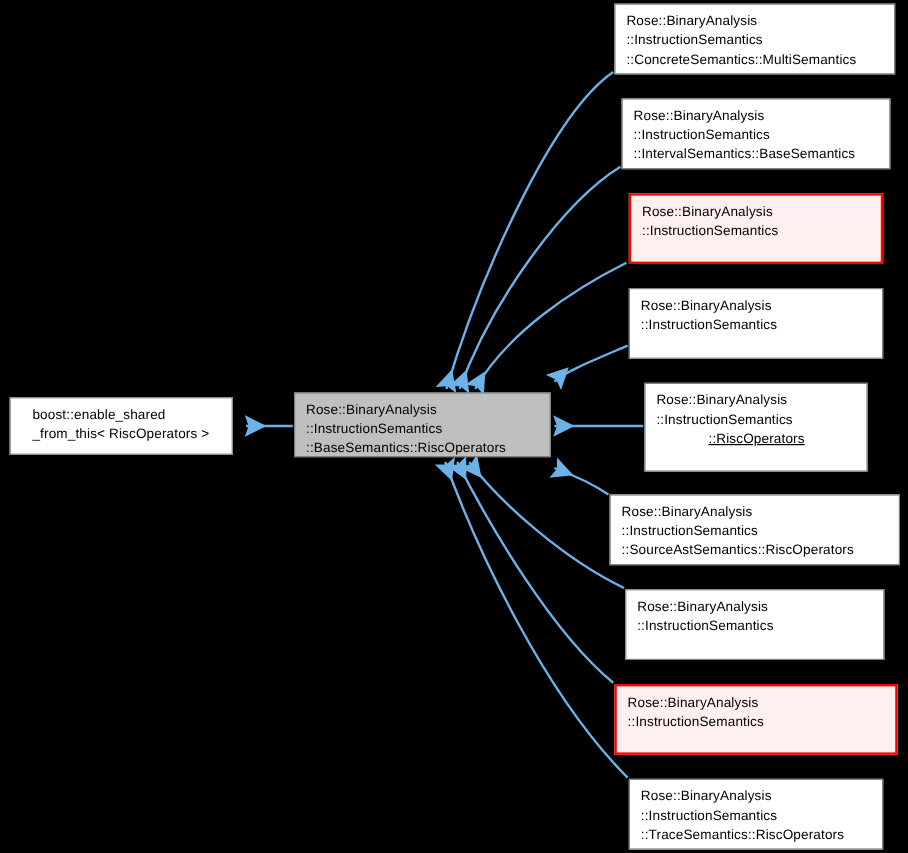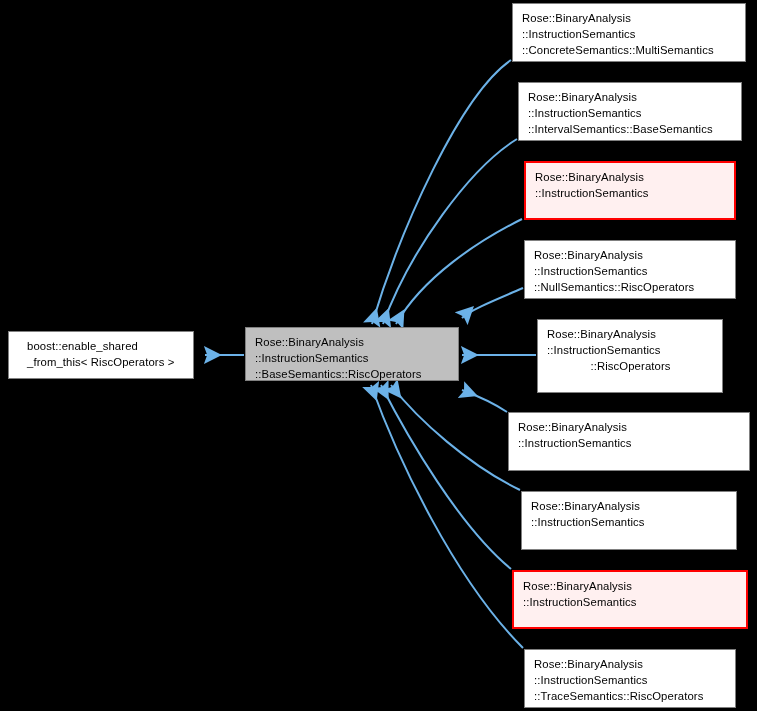--- a/index.html
+++ b/index.html
@@ -41,20 +41,21 @@
   }
   .node.highlight {
     background: #fff0f0;
     border: 2px solid #ff0000;
   }
   .node .line {
     display: block;
   }
   .node .line.center {
     text-align: center;
+    text-decoration: underline;
   }
 </style>
 </head>
 <body>
 
 <div id="diagram">
 
   <svg id="edge-layer" viewBox="0 0 757 711" width="757" height="711" xmlns="http://www.w3.org/2000/svg">
     <defs>
       <marker id="ah" viewBox="0 0 10 10" refX="9.4" refY="5" markerWidth="9" markerHeight="9" orient="auto-start-reverse">
@@ -85,21 +86,21 @@
       <path d="M 523 648 C 455 580, 398 460, 371 385" marker-end="url(#ah)"></path>
     </g>
   </svg>
 
   <div id="node-layer">
       <div class="node" style="left: 8px; top: 331px; width: 186px; height: 48px; padding-left: 18px;"><span class="line">boost::enable_shared</span><span class="line">_from_this&lt; RiscOperators &gt;</span></div>
       <div class="node base" style="left: 245px; top: 327px; width: 214px; height: 54px;"><span class="line">Rose::BinaryAnalysis</span><span class="line">::InstructionSemantics</span><span class="line">::BaseSemantics::RiscOperators</span></div>
       <div class="node" style="left: 512px; top: 3px; width: 234px; height: 59px;"><span class="line">Rose::BinaryAnalysis</span><span class="line">::InstructionSemantics</span><span class="line">::ConcreteSemantics::MultiSemantics</span></div>
       <div class="node" style="left: 518px; top: 82px; width: 224px; height: 59px;"><span class="line">Rose::BinaryAnalysis</span><span class="line">::InstructionSemantics</span><span class="line">::IntervalSemantics::BaseSemantics</span></div>
       <div class="node highlight" style="left: 524px; top: 161px; width: 212px; height: 59px;"><span class="line">Rose::BinaryAnalysis</span><span class="line">::InstructionSemantics</span></div>
-      <div class="node" style="left: 524px; top: 240px; width: 212px; height: 59px;"><span class="line">Rose::BinaryAnalysis</span><span class="line">::InstructionSemantics</span><span class="line">::NullSemantics::RiscOperators</span></div>
+      <div class="node" style="left: 524px; top: 240px; width: 212px; height: 59px;"><span class="line">Rose::BinaryAnalysis</span><span class="line">::InstructionSemantics</span></div>
       <div class="node" style="left: 537px; top: 319px; width: 186px; height: 74px;"><span class="line">Rose::BinaryAnalysis</span><span class="line">::InstructionSemantics</span><span class="line center">::RiscOperators</span></div>
-      <div class="node" style="left: 508px; top: 412px; width: 242px; height: 59px;"><span class="line">Rose::BinaryAnalysis</span><span class="line">::InstructionSemantics</span></div>
+      <div class="node" style="left: 508px; top: 412px; width: 242px; height: 59px;"><span class="line">Rose::BinaryAnalysis</span><span class="line">::InstructionSemantics</span><span class="line">::SourceAstSemantics::RiscOperators</span></div>
       <div class="node" style="left: 521px; top: 491px; width: 216px; height: 59px;"><span class="line">Rose::BinaryAnalysis</span><span class="line">::InstructionSemantics</span></div>
       <div class="node highlight" style="left: 512px; top: 570px; width: 236px; height: 59px;"><span class="line">Rose::BinaryAnalysis</span><span class="line">::InstructionSemantics</span></div>
       <div class="node" style="left: 524px; top: 649px; width: 212px; height: 59px;"><span class="line">Rose::BinaryAnalysis</span><span class="line">::InstructionSemantics</span><span class="line">::TraceSemantics::RiscOperators</span></div>
     </div>
 
 </div>
 
 </body></html>

